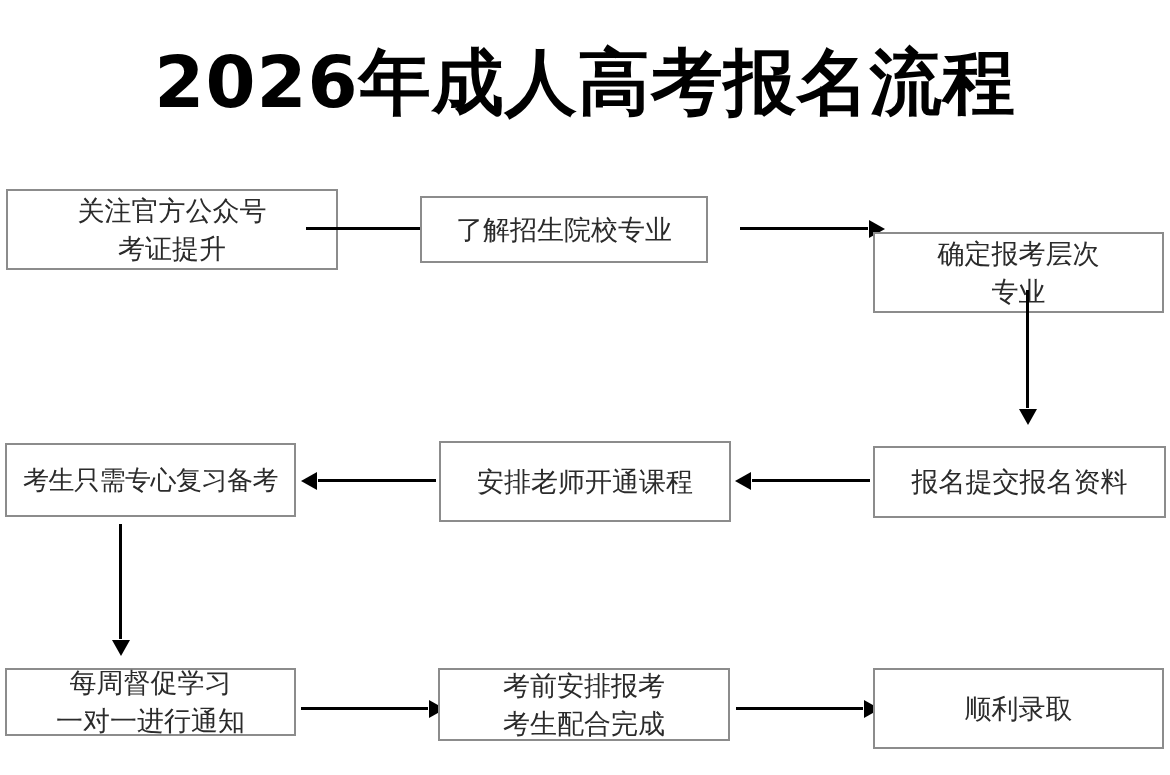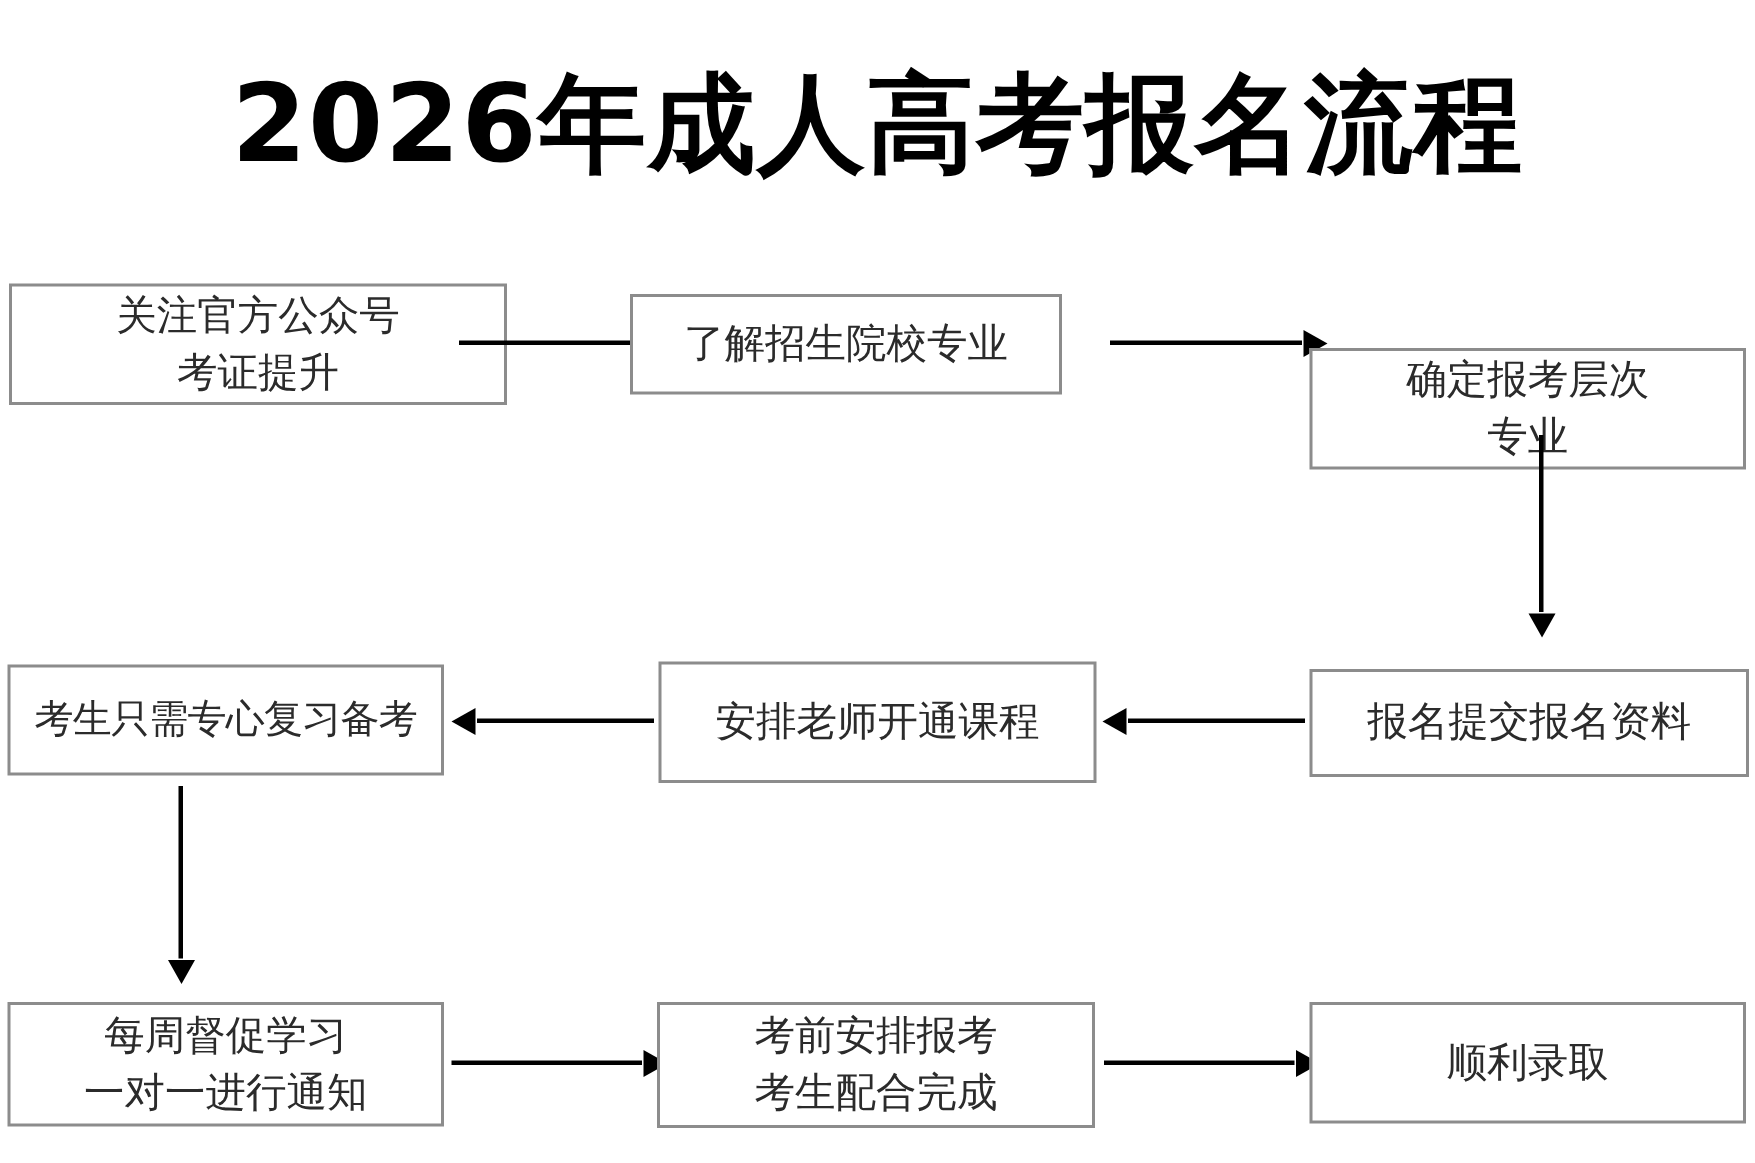--- a/index.html
+++ b/index.html
@@ -144,30 +144,30 @@
   </div>
 
   <div class="node" style="left:873px; top:446px; width:293px; height:72px;">
     <span>报名提交报名资料</span>
   </div>
 
   <div class="arrow-v" style="left:119px; top:524px; height:115px;">
     <span class="head"></span>
   </div>
 
-  <div class="node" style="left:5px; top:668px; width:291px; height:83px;">
+  <div class="node" style="left:5px; top:668px; width:291px; height:68px;">
     <span>每周督促学习</span>
     <span class="line2">一对一进行通知</span>
   </div>
 
   <div class="arrow-h right" style="left:301px; top:707px; width:127px;">
     <span class="head"></span>
   </div>
 
-  <div class="node" style="left:438px; top:668px; width:292px; height:84px;">
+  <div class="node" style="left:438px; top:668px; width:292px; height:73px;">
     <span>考前安排报考</span>
     <span class="line2">考生配合完成</span>
   </div>
 
   <div class="arrow-h right" style="left:736px; top:707px; width:127px;">
     <span class="head"></span>
   </div>
 
   <div class="node" style="left:873px; top:668px; width:291px; height:81px;">
     <span class="line2">顺利录取</span>

